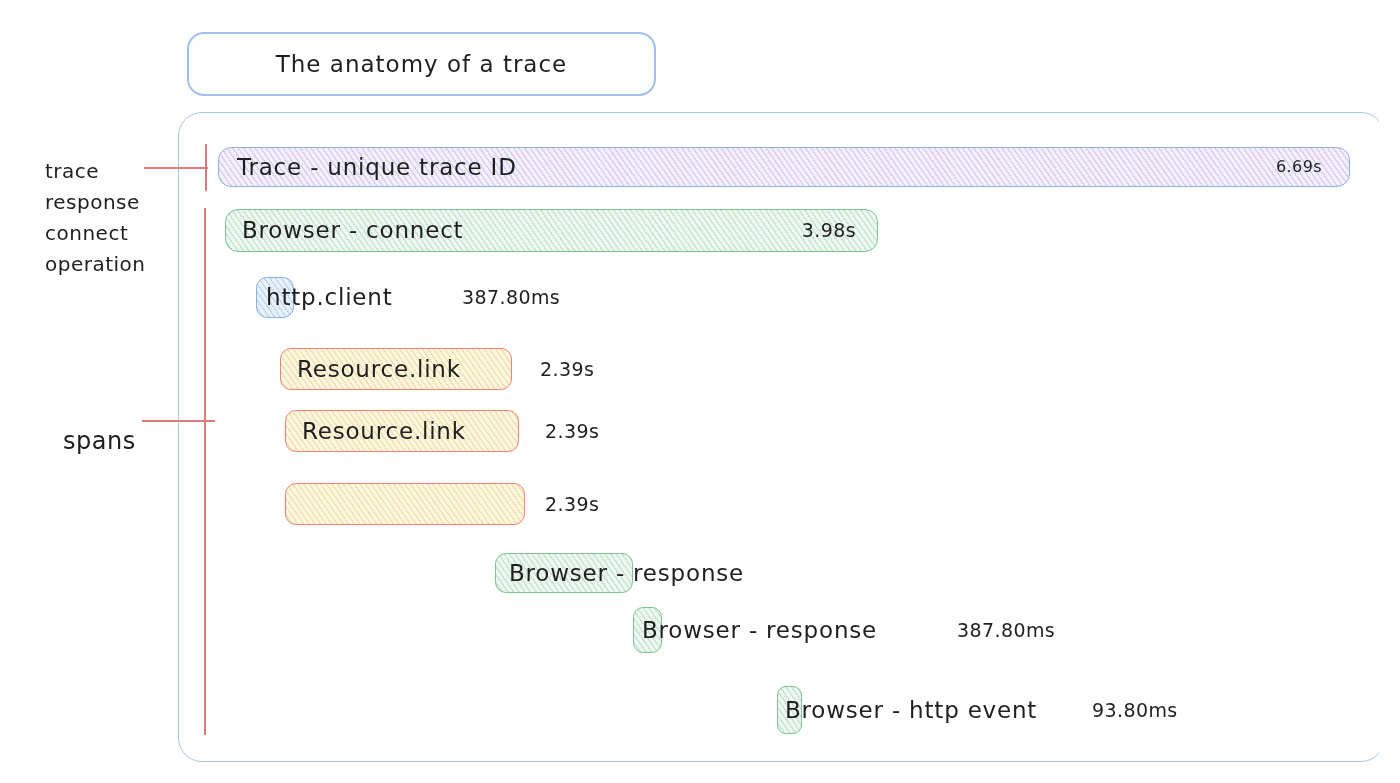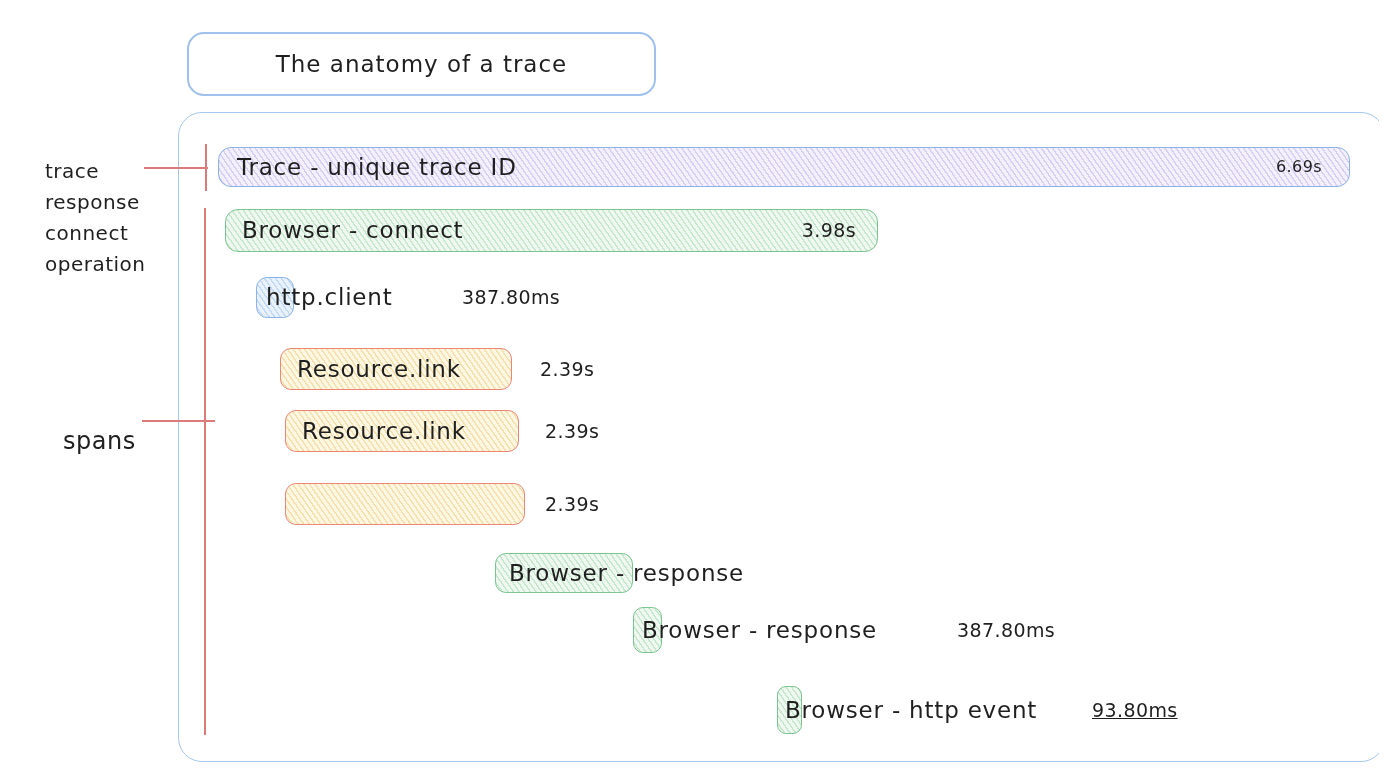--- a/index.html
+++ b/index.html
@@ -82,21 +82,21 @@
   
   .row-response{left:633px;top:607px;width:420px;height:46px;}
   .row-response .box{width:29px;height:46px;border-radius:10px;}
   .row-response .span-label{left:9px;line-height:46px;}
   .row-response .dur{left:324px;line-height:46px;}
 
   
   .row-load{left:777px;top:686px;width:400px;height:48px;}
   .row-load .box{width:25px;height:48px;border-radius:9px;}
   .row-load .span-label{left:8px;line-height:48px;}
-  .row-load .dur{left:315px;line-height:48px;text-decoration:underline;}
+  .row-load .dur{left:315px;line-height:48px;}
 </style>
 </head>
 <body>
 
 <div id="canvas">
 
   <div class="abs title-box">
     <span class="title-text">The anatomy of a trace</span>
   </div>
 

